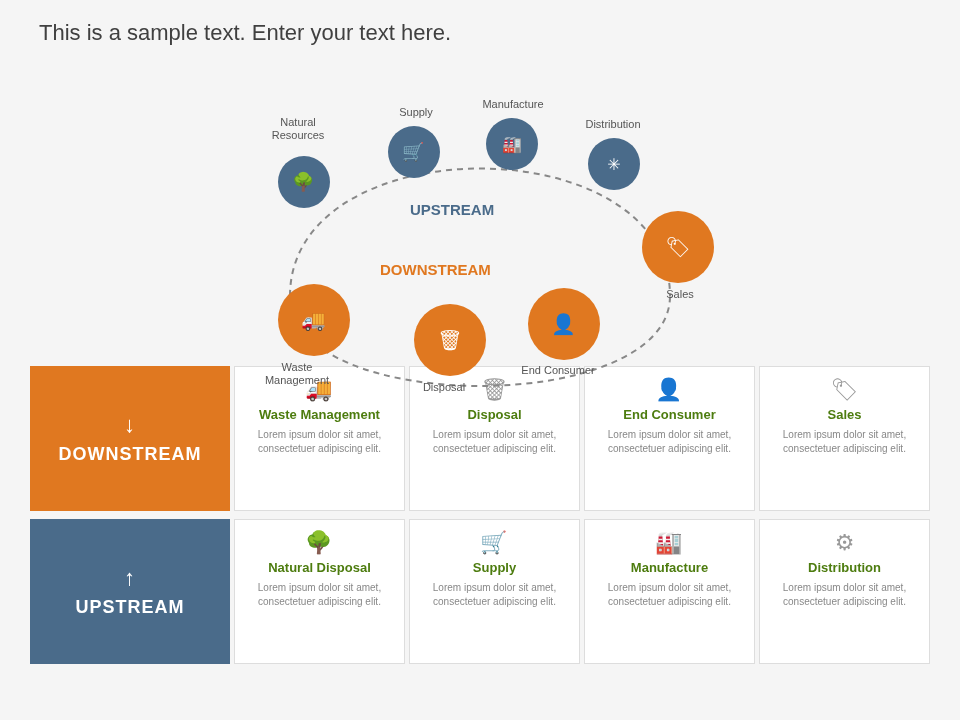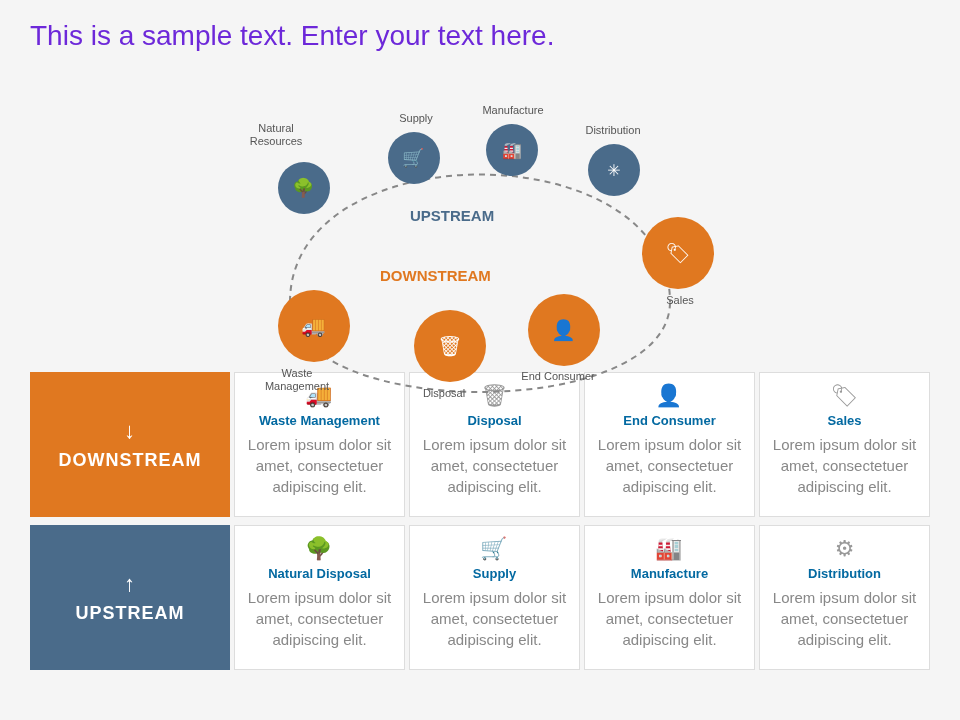--- a/index.html
+++ b/index.html
@@ -13,23 +13,24 @@
     }
 
     .page {
       width: 960px;
       height: 720px;
       background: #f5f5f5;
       padding: 20px 30px;
     }
 
     .title {
-      font-size: 28px;
-      color: #6d28d9;
+      font-size: 22px;
+      color: #404040;
       margin-bottom: 10px;
+      margin-left: 9px;
     }
 
     
     .diagram {
       position: relative;
       height: 300px;
       width: 100%;
       margin-bottom: 10px;
     }
 
@@ -134,26 +135,26 @@
 
     .card-icon {
       font-size: 22px;
       color: #999;
       margin-bottom: 4px;
     }
 
     .card-title {
       font-size: 13px;
       font-weight: bold;
-      color: #0369a1;
+      color: #4d7c0f;
       margin-bottom: 6px;
     }
 
     .card-text {
-      font-size: 15px;
+      font-size: 10px;
       color: #888;
       text-align: center;
       line-height: 1.4;
     }
 
     
     svg.arc-svg {
       position: absolute;
       top: 50px;
       left: 200px;
@@ -178,21 +179,21 @@
       <path d="M 60 190 C 60 310, 440 310, 440 190" fill="none" stroke="#888" stroke-width="2" stroke-dasharray="6,5"></path>
     </svg>
 
     <div class="upstream-label">UPSTREAM</div>
 
     <div class="downstream-label">DOWNSTREAM</div>
 
     <div style="position:absolute; left:248px; top:100px;">
       <div class="node node-dark node-sm" style="font-size:18px;">🌳</div>
     </div>
-    <div class="diag-label" style="left:216px; top:60px; width:60px;text-align:center;">Natural<br>Resources</div>
+    <div class="diag-label" style="left:238px; top:60px; width:60px;text-align:center;">Natural<br>Resources</div>
 
     <div style="position:absolute; left:358px; top:70px;">
       <div class="node node-dark node-sm" style="font-size:18px;">🛒</div>
     </div>
     <div class="diag-label" style="left:360px; top:50px; width:52px;">Supply</div>
 
     <div style="position:absolute; left:456px; top:62px;">
       <div class="node node-dark node-sm" style="font-size:16px;">🏭</div>
     </div>
     <div class="diag-label" style="left:448px; top:42px; width:70px;">Manufacture</div>

